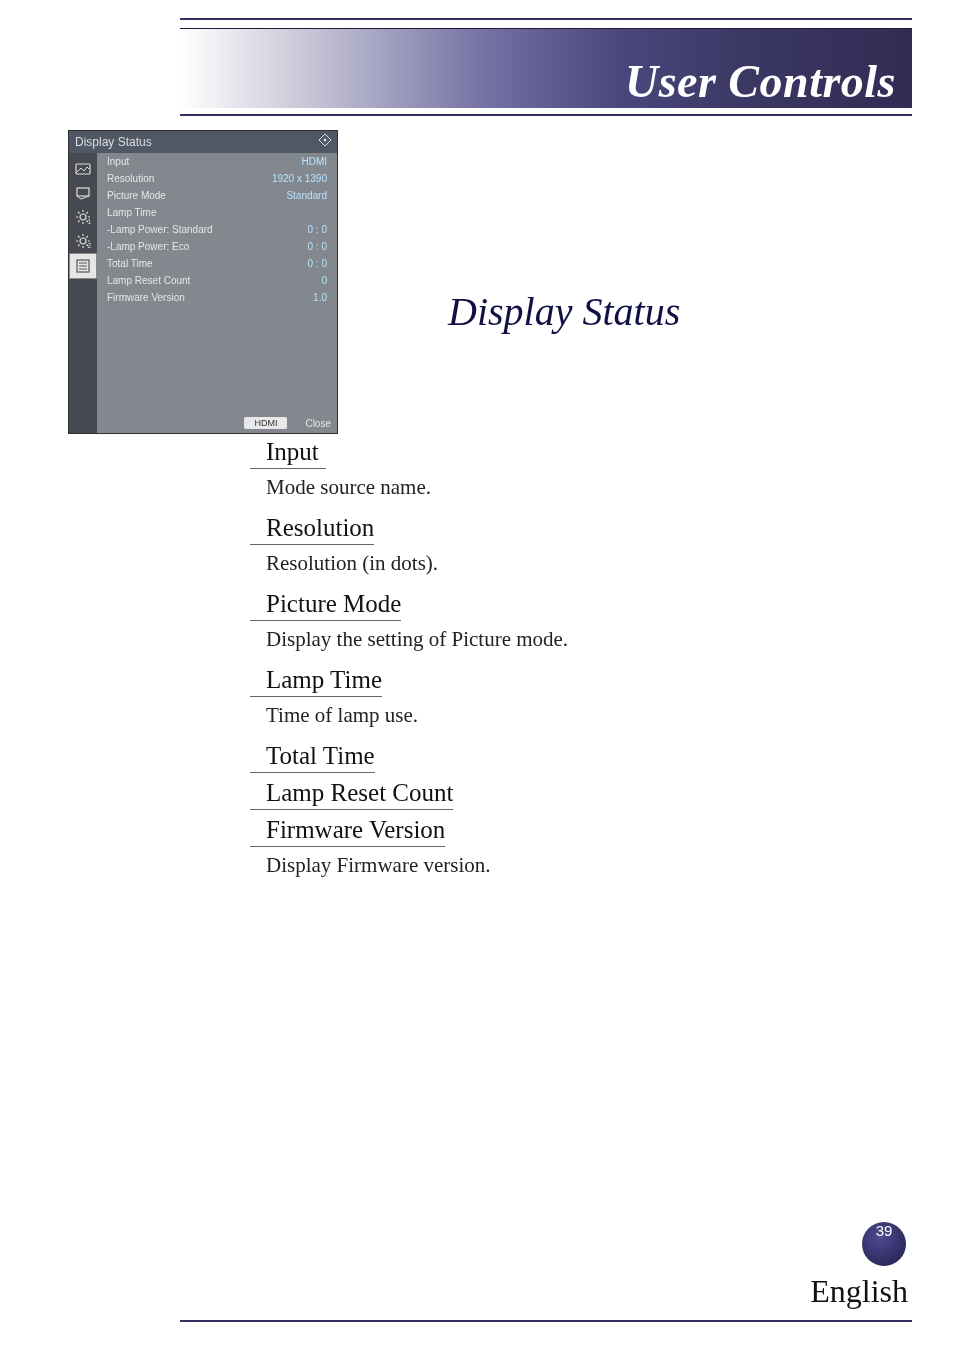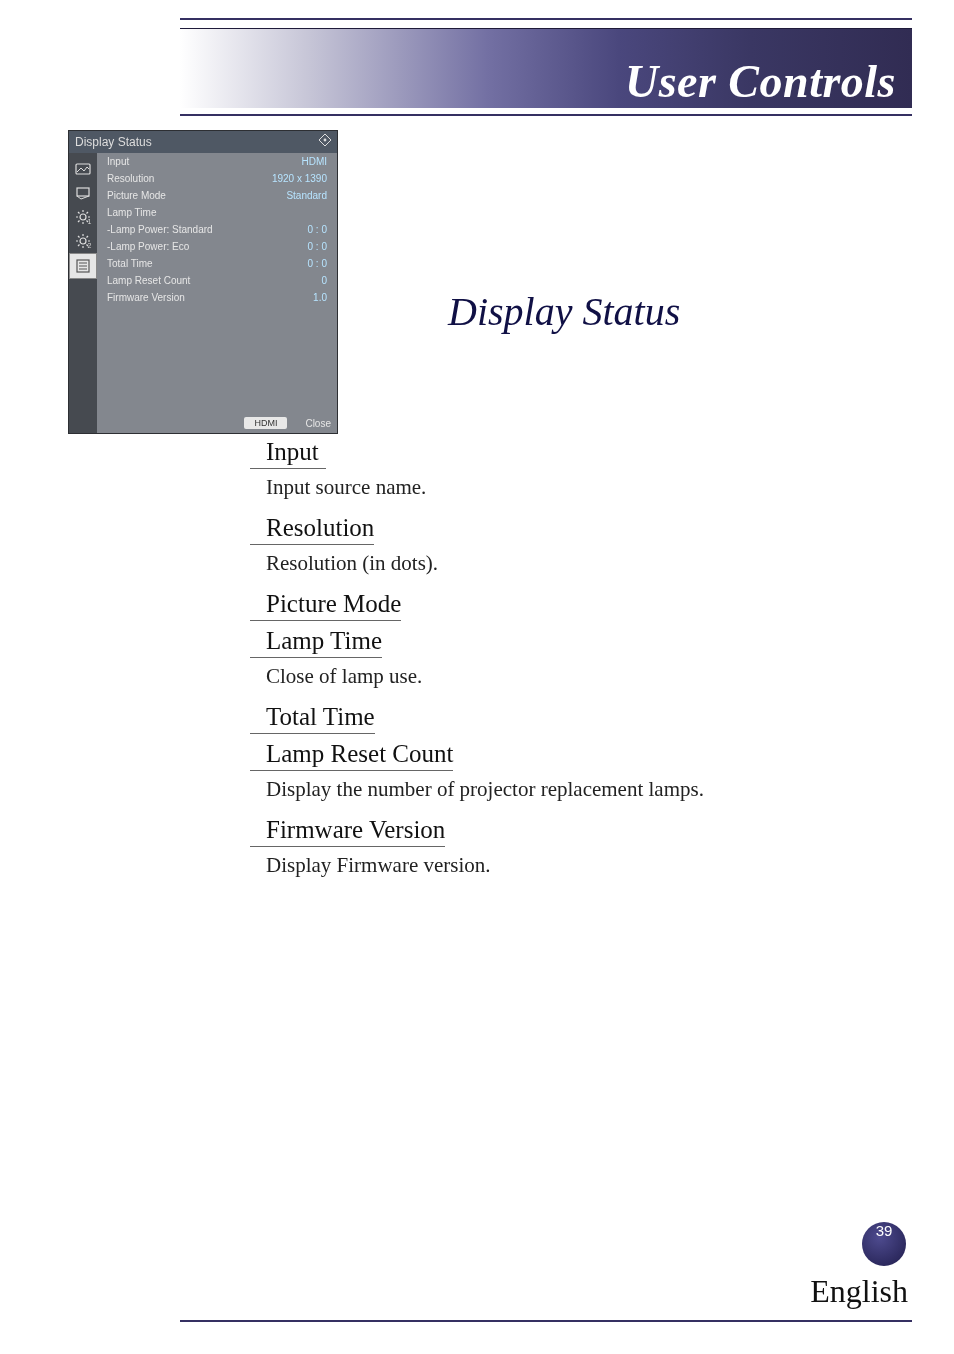--- a/index.html
+++ b/index.html
@@ -313,34 +313,34 @@
         <span>Close</span>
       </div>
     </div>
   </div>
 </div>
 
 <div class="section-title">Display Status</div>
 
 <div class="content">
   <div class="topic">Input</div>
-  <div class="desc">Input source name.</div>
+  <div class="desc">Mode source name.</div>
 
   <div class="topic">Resolution</div>
   <div class="desc">Resolution (in dots).</div>
 
   <div class="topic">Picture Mode</div>
+  <div class="desc">Display the setting of Picture mode.</div>
 
   <div class="topic">Lamp Time</div>
-  <div class="desc">Close of lamp use.</div>
+  <div class="desc">Time of lamp use.</div>
 
   <div class="topic">Total Time</div>
 
   <div class="topic">Lamp Reset Count</div>
-  <div class="desc">Display the number of projector replacement lamps.</div>
 
   <div class="topic">Firmware Version</div>
   <div class="desc">Display Firmware version.</div>
 </div>
 
 <div class="page-badge">
   <span>39</span>
 </div>
 <div class="lang-label">English</div>
 <div class="footer-line"></div>

